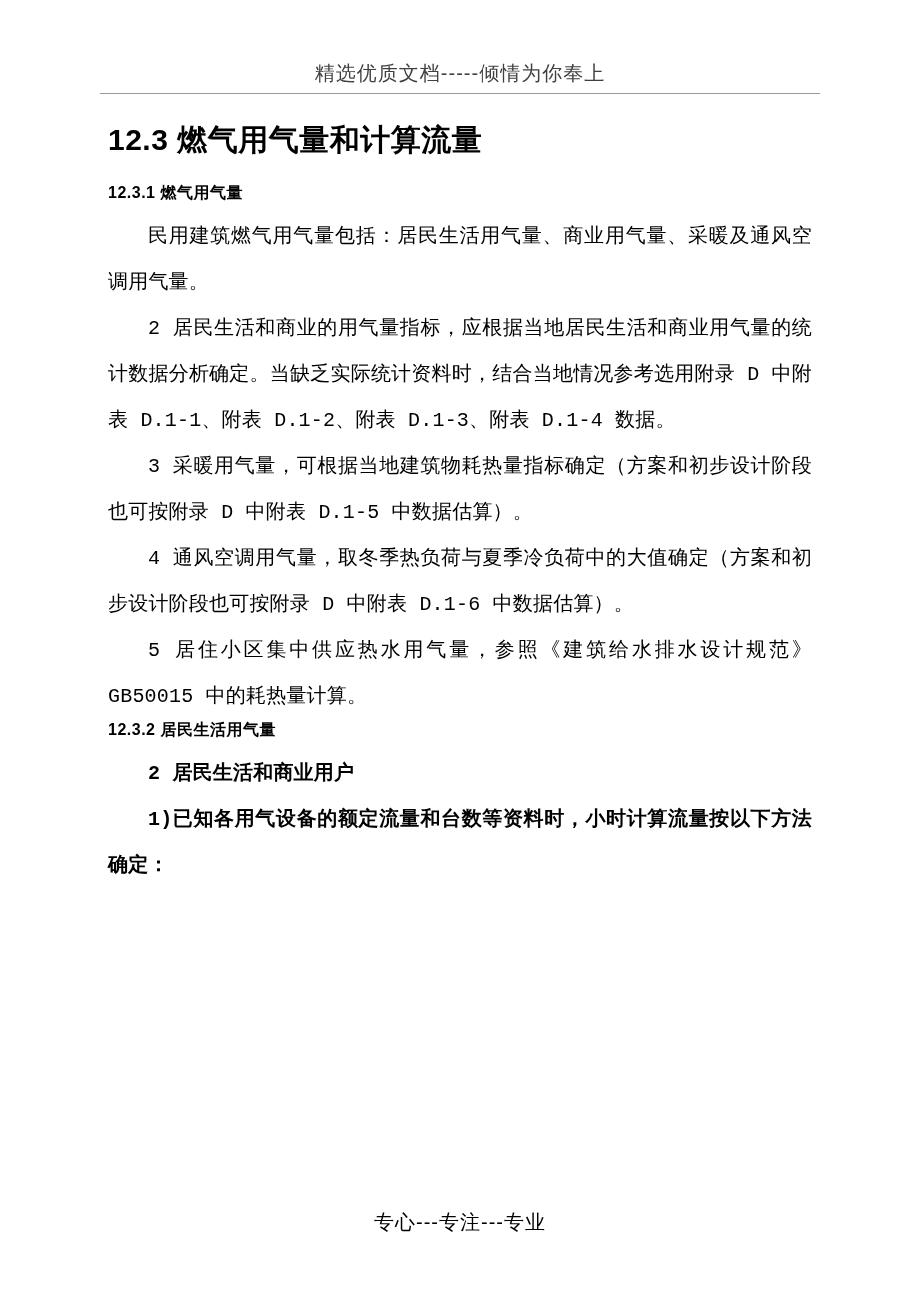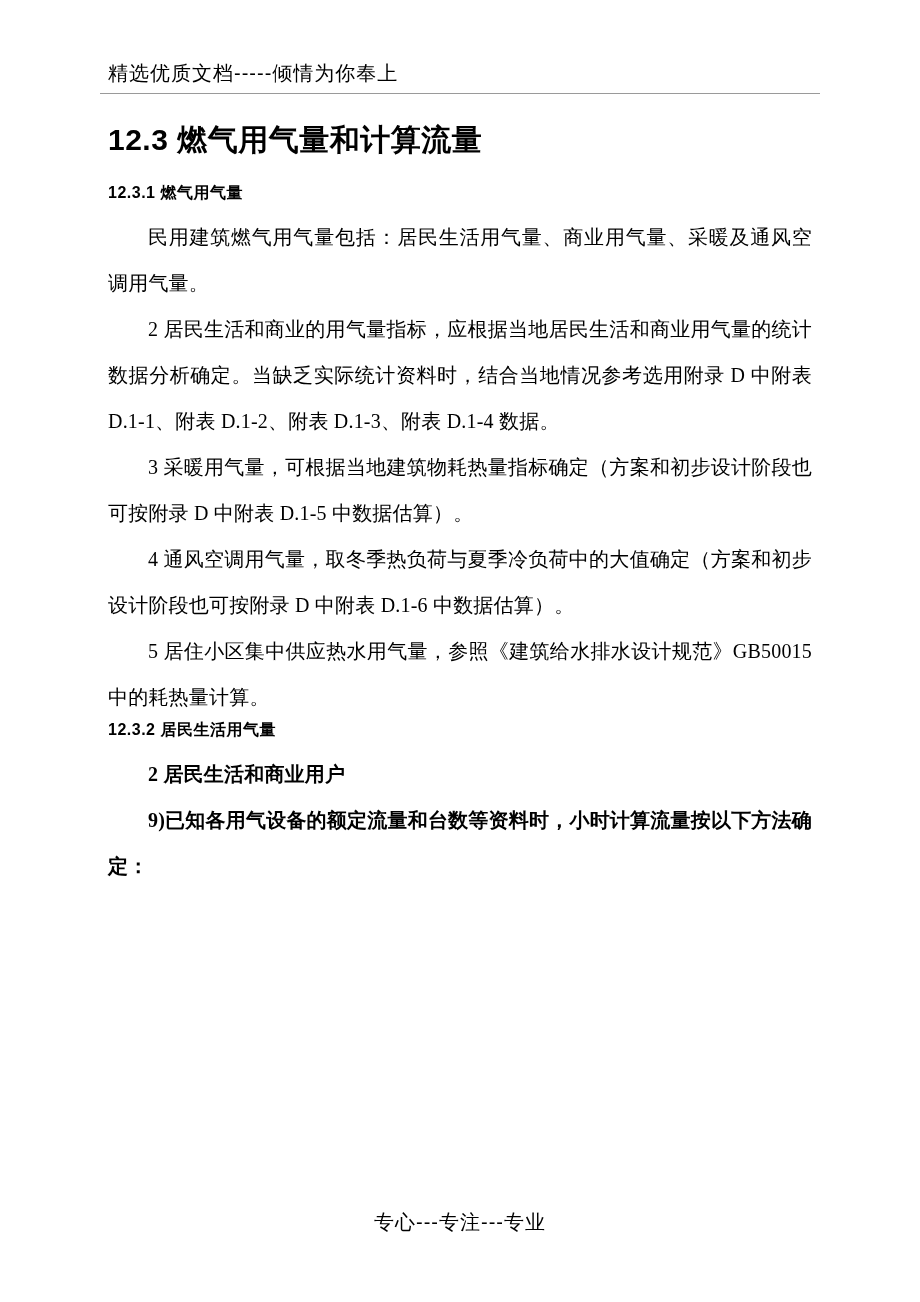--- a/index.html
+++ b/index.html
@@ -16,48 +16,48 @@
     overflow: hidden;
   }
   .page {
     width: 920px;
     height: 1302px;
     position: relative;
     box-sizing: border-box;
     padding: 0 108px;
   }
   .header-note {
-    text-align: left;
+    text-align: center;
     font-family: "Liberation Sans", "DejaVu Sans", sans-serif;
     font-size: 20px;
     letter-spacing: 1px;
     padding-top: 60px;
     padding-bottom: 6px;
-    color: #000000;
+    color: #404040;
   }
   .header-rule {
     border-bottom: 1px solid #9a9a9a;
     margin: 0 -8px 26px -8px;
   }
   h1.doc-title {
     font-family: "Liberation Sans", "DejaVu Sans", sans-serif;
     font-size: 30px;
     font-weight: bold;
     margin: 0 0 22px 0;
     letter-spacing: 0.5px;
   }
   h2.sec-title {
     font-family: "Liberation Sans", "DejaVu Sans", sans-serif;
     font-size: 16px;
     font-weight: bold;
     margin: 0 0 10px 0;
     letter-spacing: 0.5px;
   }
   p.para {
-    font-family: Liberation Serif, serif;
+    font-family: Liberation Mono, monospace;
     font-size: 20px;
     line-height: 46px;
     margin: 0;
     text-align: justify;
     text-justify: inter-ideograph;
     letter-spacing: 0.2px;
   }
   p.indent {
     text-indent: 40px;
   }
@@ -91,17 +91,17 @@
 
   <p class="para indent">民用建筑燃气用气量包括：居民生活用气量、商业用气量、采暖及通风空调用气量。</p>
   <p class="para indent-item">2  居民生活和商业的用气量指标，应根据当地居民生活和商业用气量的统计数据分析确定。当缺乏实际统计资料时，结合当地情况参考选用附录 D 中附表 D.1-1、附表 D.1-2、附表 D.1-3、附表 D.1-4 数据。</p>
   <p class="para indent-item">3    采暖用气量，可根据当地建筑物耗热量指标确定（方案和初步设计阶段也可按附录 D 中附表 D.1-5 中数据估算）。</p>
   <p class="para indent-item">4  通风空调用气量，取冬季热负荷与夏季冷负荷中的大值确定（方案和初步设计阶段也可按附录 D 中附表 D.1-6 中数据估算）。</p>
   <p class="para indent-item">5    居住小区集中供应热水用气量，参照《建筑给水排水设计规范》GB50015 中的耗热量计算。</p>
 
   <h2 class="sec-title">12.3.2  居民生活用气量</h2>
 
   <p class="para indent-item b">2  居民生活和商业用户</p>
-  <p class="para indent-item b">9)已知各用气设备的额定流量和台数等资料时，小时计算流量按以下方法确定：</p>
+  <p class="para indent-item b">1)已知各用气设备的额定流量和台数等资料时，小时计算流量按以下方法确定：</p>
 
   <div class="footer-note">专心---专注---专业</div>
 
 </div>
 
 </body></html>

